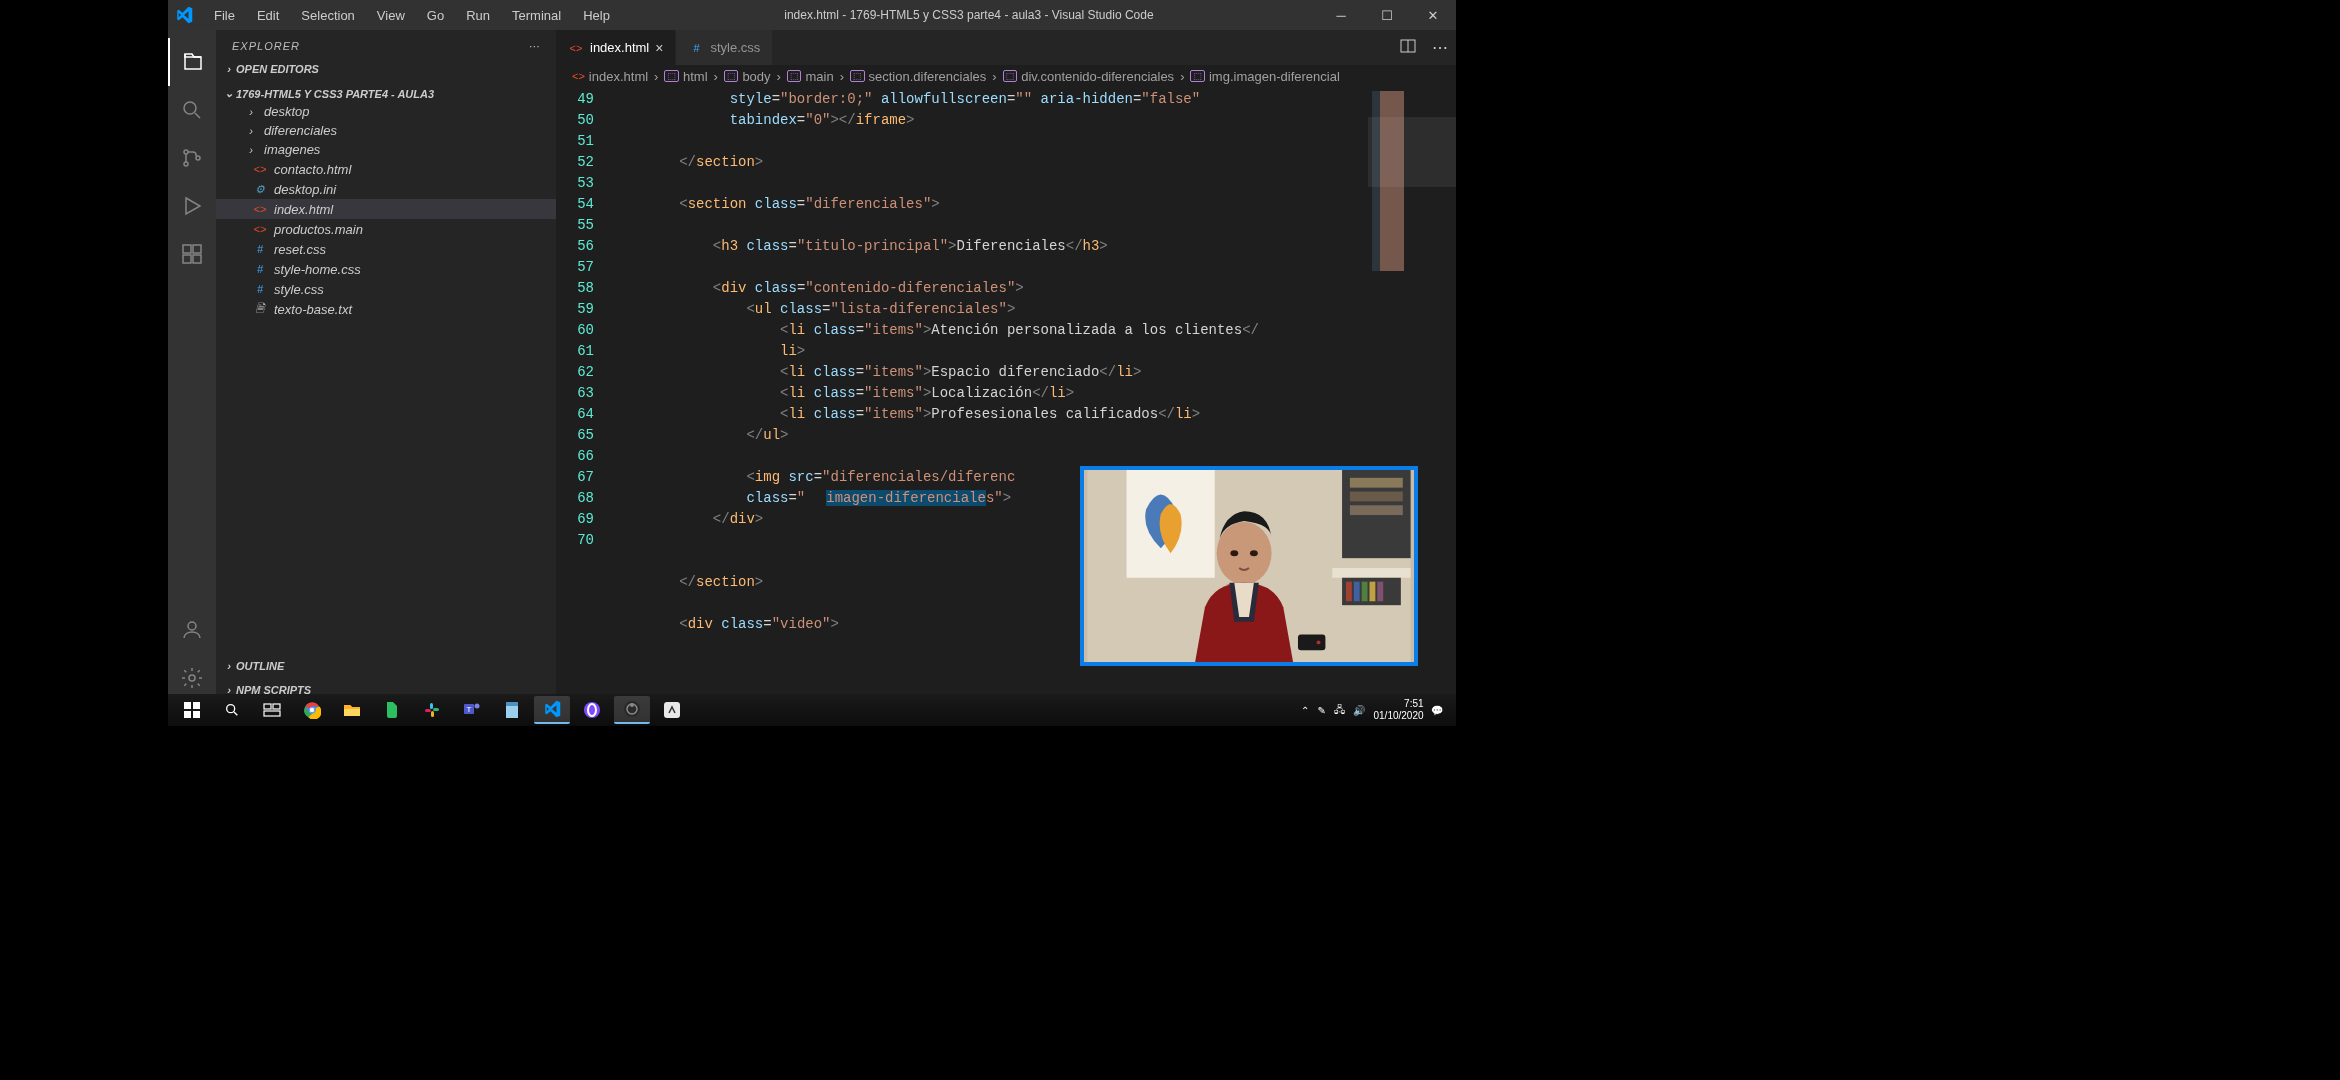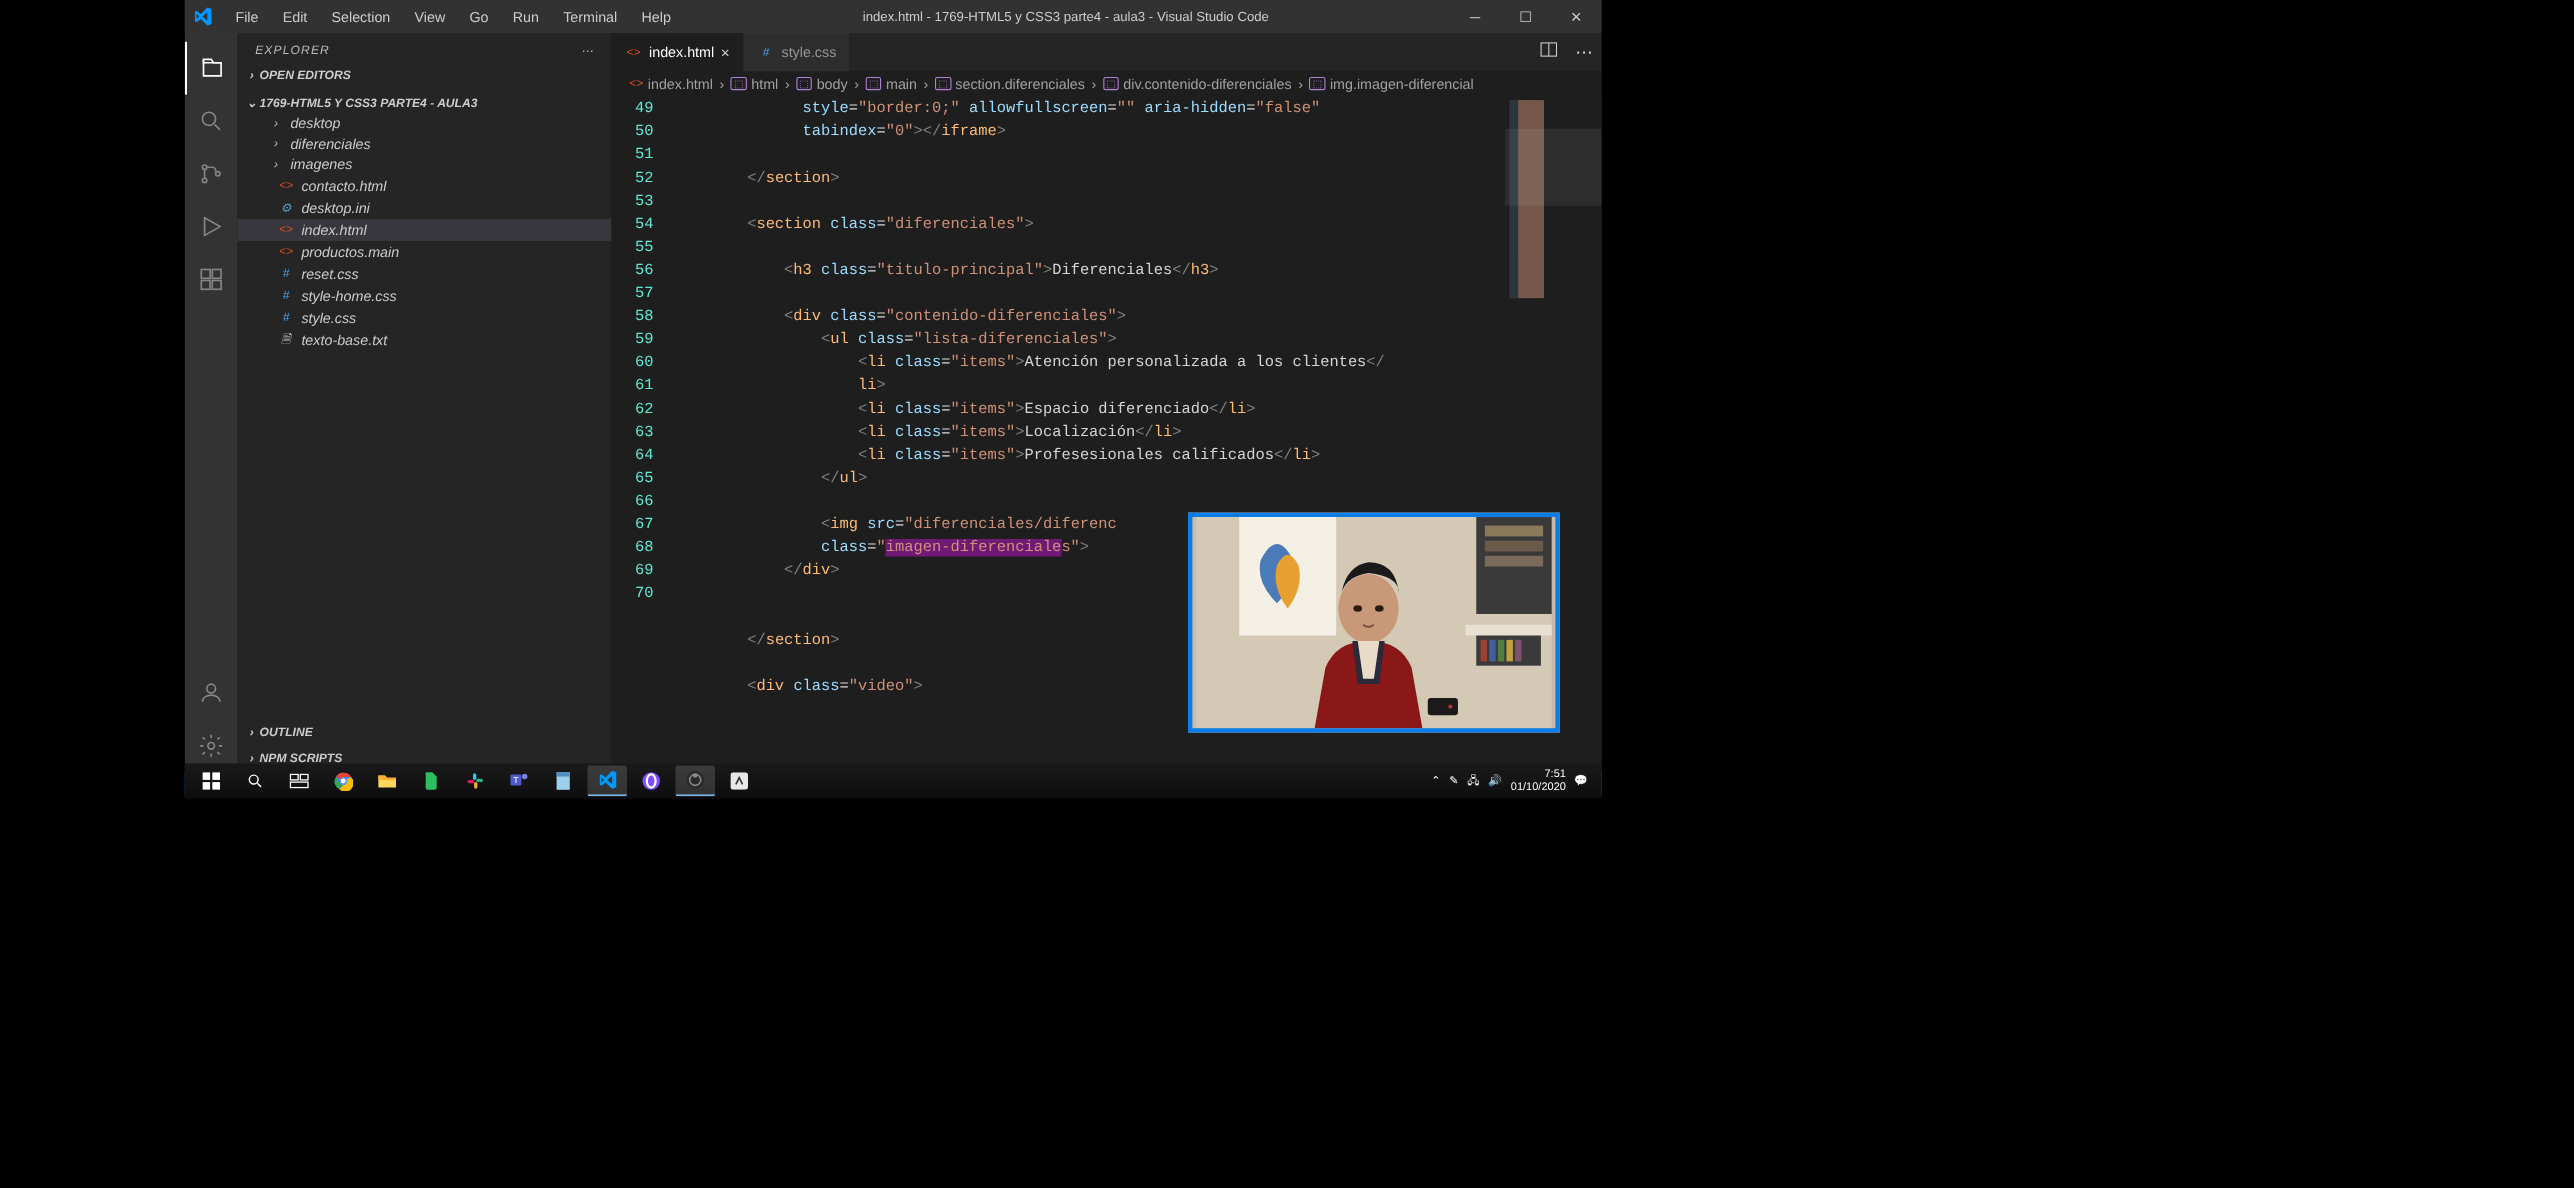--- a/index.html
+++ b/index.html
@@ -57,21 +57,21 @@
 
 .editor { flex: 1; display: flex; font-family: "Consolas", "Courier New", monospace; font-size: 14px; line-height: 21px; position: relative; }
 .gutter { width: 56px; text-align: right; color: #5eead4; padding-right: 18px; padding-top: 2px; }
 .code-content { flex: 1; color: #d4d4d4; padding-top: 2px; overflow: hidden; position: relative; }
 .code-line { white-space: pre; }
 .tok-tag { color: #fdba74; }
 .tok-bracket { color: #808080; }
 .tok-attr { color: #9cdcfe; }
 .tok-str { color: #ce9178; }
 .tok-text { color: #d4d4d4; }
-.selected { background: #701a75; }
+.selected { background: #0c4a6e; margin-left: 21px; }
 .minimap { width: 88px; background: #1e1e1e; position: relative; }
 .minimap-content {
   position: absolute; top: 4px; left: 4px; right: 4px; height: 180px;
   background:
     linear-gradient(90deg, #3a4a5a 10%, transparent 10%) 0 0/100% 3px,
     linear-gradient(90deg, #ce9178 30%, transparent 30%) 8px 4px/100% 7px,
     linear-gradient(90deg, #569cd6 20%, transparent 20%) 4px 8px/100% 9px;
   opacity: 0.5;
 }
 .minimap-slider { position: absolute; top: 30px; left: 0; right: 0; height: 70px; background: rgba(255,255,255,0.07); }

